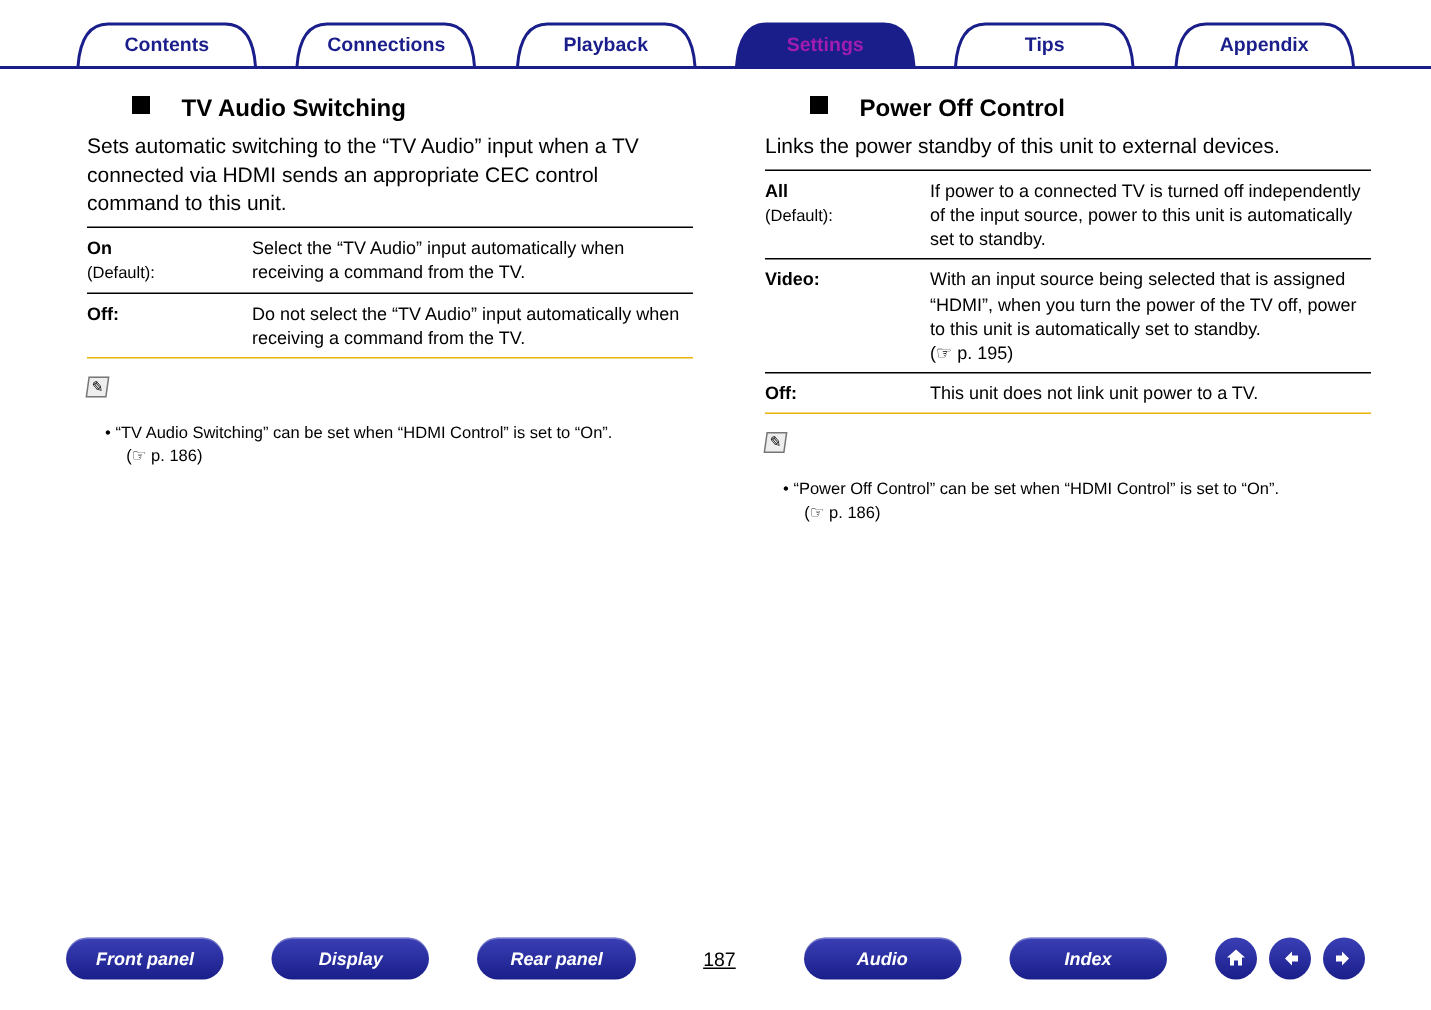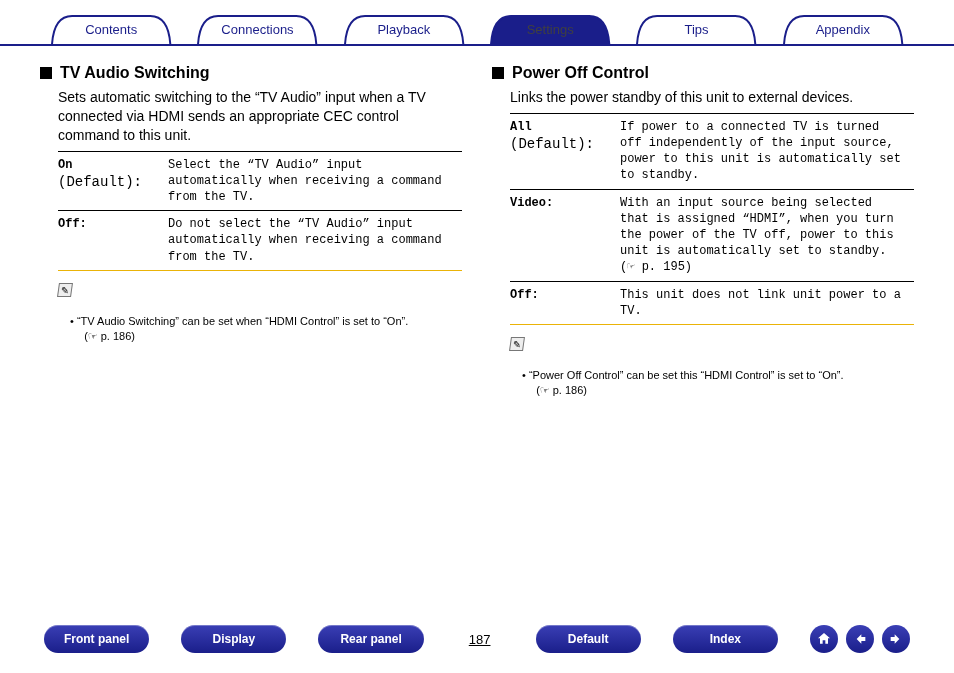--- a/index.html
+++ b/index.html
@@ -19,63 +19,63 @@
     border-bottom: 2px solid #1a1e8a;
   }
   .tab {
     flex: 1;
     height: 30px;
     position: relative;
     display: flex;
     align-items: center;
     justify-content: center;
     font-size: 13px;
-    font-weight: normal;
+    font-weight: bold;
     color: #1a1e8a;
     cursor: pointer;
   }
   .tab svg { position: absolute; inset: 0; width: 100%; height: 100%; }
   .tab span { position: relative; z-index: 1; }
-  .tab.active span { color: #404040; text-align: right; }
+  .tab.active span { color: #a21caf; text-align: right; }
 
   
   .content {
     display: flex;
     padding: 18px 40px 0 40px;
     gap: 30px;
     font-size: 12px;
   }
   .col { flex: 1; }
   .section-title {
     font-size: 16px;
     font-weight: bold;
     margin-bottom: 6px;
     display: flex;
-    align-items: center;
-    gap: 8px;
+    align-items: flex-start;
+    gap: 21px;
+    margin-left: 48px;
   }
   .sq { width: 12px; height: 12px; background: #000; display: inline-block; flex-shrink:0; }
   .intro { font-size: 14px; line-height: 1.35; margin: 0 0 6px 18px; }
   table.options {
     width: 100%;
     border-collapse: collapse;
     margin-left: 18px;
     width: calc(100% - 18px);
     font-size: 12px;
-    font-family: Liberation Mono, monospace;
   }
   table.options td {
     border-top: 1px solid #000;
     padding: 5px 6px 5px 0;
     vertical-align: top;
     line-height: 1.35;
   }
   table.options tr:last-child td { border-bottom: 1px solid #eab308; }
   table.options td.name { width: 110px; font-weight: bold; }
-  .default { font-weight: normal; font-size: 14px; text-align: right; }
+  .default { font-weight: normal; font-size: 11px; text-align: right; }
   .note-icon {
     width: 14px; height: 14px; border: 1px solid #777; background:#eee;
     display:inline-flex; align-items:center; justify-content:center;
     margin: 12px 0 4px 18px; font-size:10px;
     transform: skewX(-8deg);
   }
   .note { font-size: 11px; margin-left: 30px; line-height:1.4; text-indent:-8px; padding-left:8px;margin-top:13px; }
 
   
   .bottom {
@@ -91,20 +91,21 @@
     background: linear-gradient(#3a3fb5, #1a1e8a);
     color: #fff;
     font-size: 12px;
     font-weight: bold;
     padding: 7px 0;
     width: 110px;
     text-align: center;
     border-radius: 14px;
     cursor: pointer;
     box-shadow: inset 0 1px 0 rgba(255,255,255,0.3);
+    font-style: italic;
   }
   .pagenum { font-size: 13px; color:#000; width: 50px; text-align:center;text-decoration:underline; }
   .navicons { margin-left: auto; display:flex; gap:8px; }
   .circ {
     width: 28px; height: 28px; border-radius: 50%;
     background: linear-gradient(#3a3fb5, #1a1e8a);
     display:flex; align-items:center; justify-content:center;
     cursor:pointer; color:#fff;
   }
   .circ svg { width: 16px; height: 16px; fill: #fff; }
@@ -201,32 +202,32 @@
  (☞ p. 195)</td>
       </tr>
       <tr>
         <td class="name">Off:</td>
         <td>This unit does not link unit power to a TV.</td>
       </tr>
     </tbody>
       </table>
     <div class="note-icon">✎</div>
     <div class="note">
-      • <span>“Power Off Control” can be set this “HDMI Control” is set to “On”.</span><br>
+      • <span>“Power Off Control” can be set when “HDMI Control” is set to “On”.</span><br>
       &nbsp;&nbsp;<span>(☞ p. 186)</span>
     </div>
   </div>
 </div>
 
 <div class="bottom">
   <div class="pill">Front panel</div>
   <div class="pill">Display</div>
   <div class="pill">Rear panel</div>
   <div class="pagenum">187</div>
-  <div class="pill">Default</div>
+  <div class="pill">Audio</div>
   <div class="pill">Index</div>
   <div class="navicons">
     <div class="circ">
       <svg viewBox="0 0 24 24">
           <path d="M12 3l9 8h-3v8h-4v-5h-4v5H6v-8H3z"></path>
         </svg>
     </div>
     <div class="circ">
       <svg viewBox="0 0 24 24">
           <path d="M14 5l-7 7 7 7v-4h6v-6h-6z"></path>

